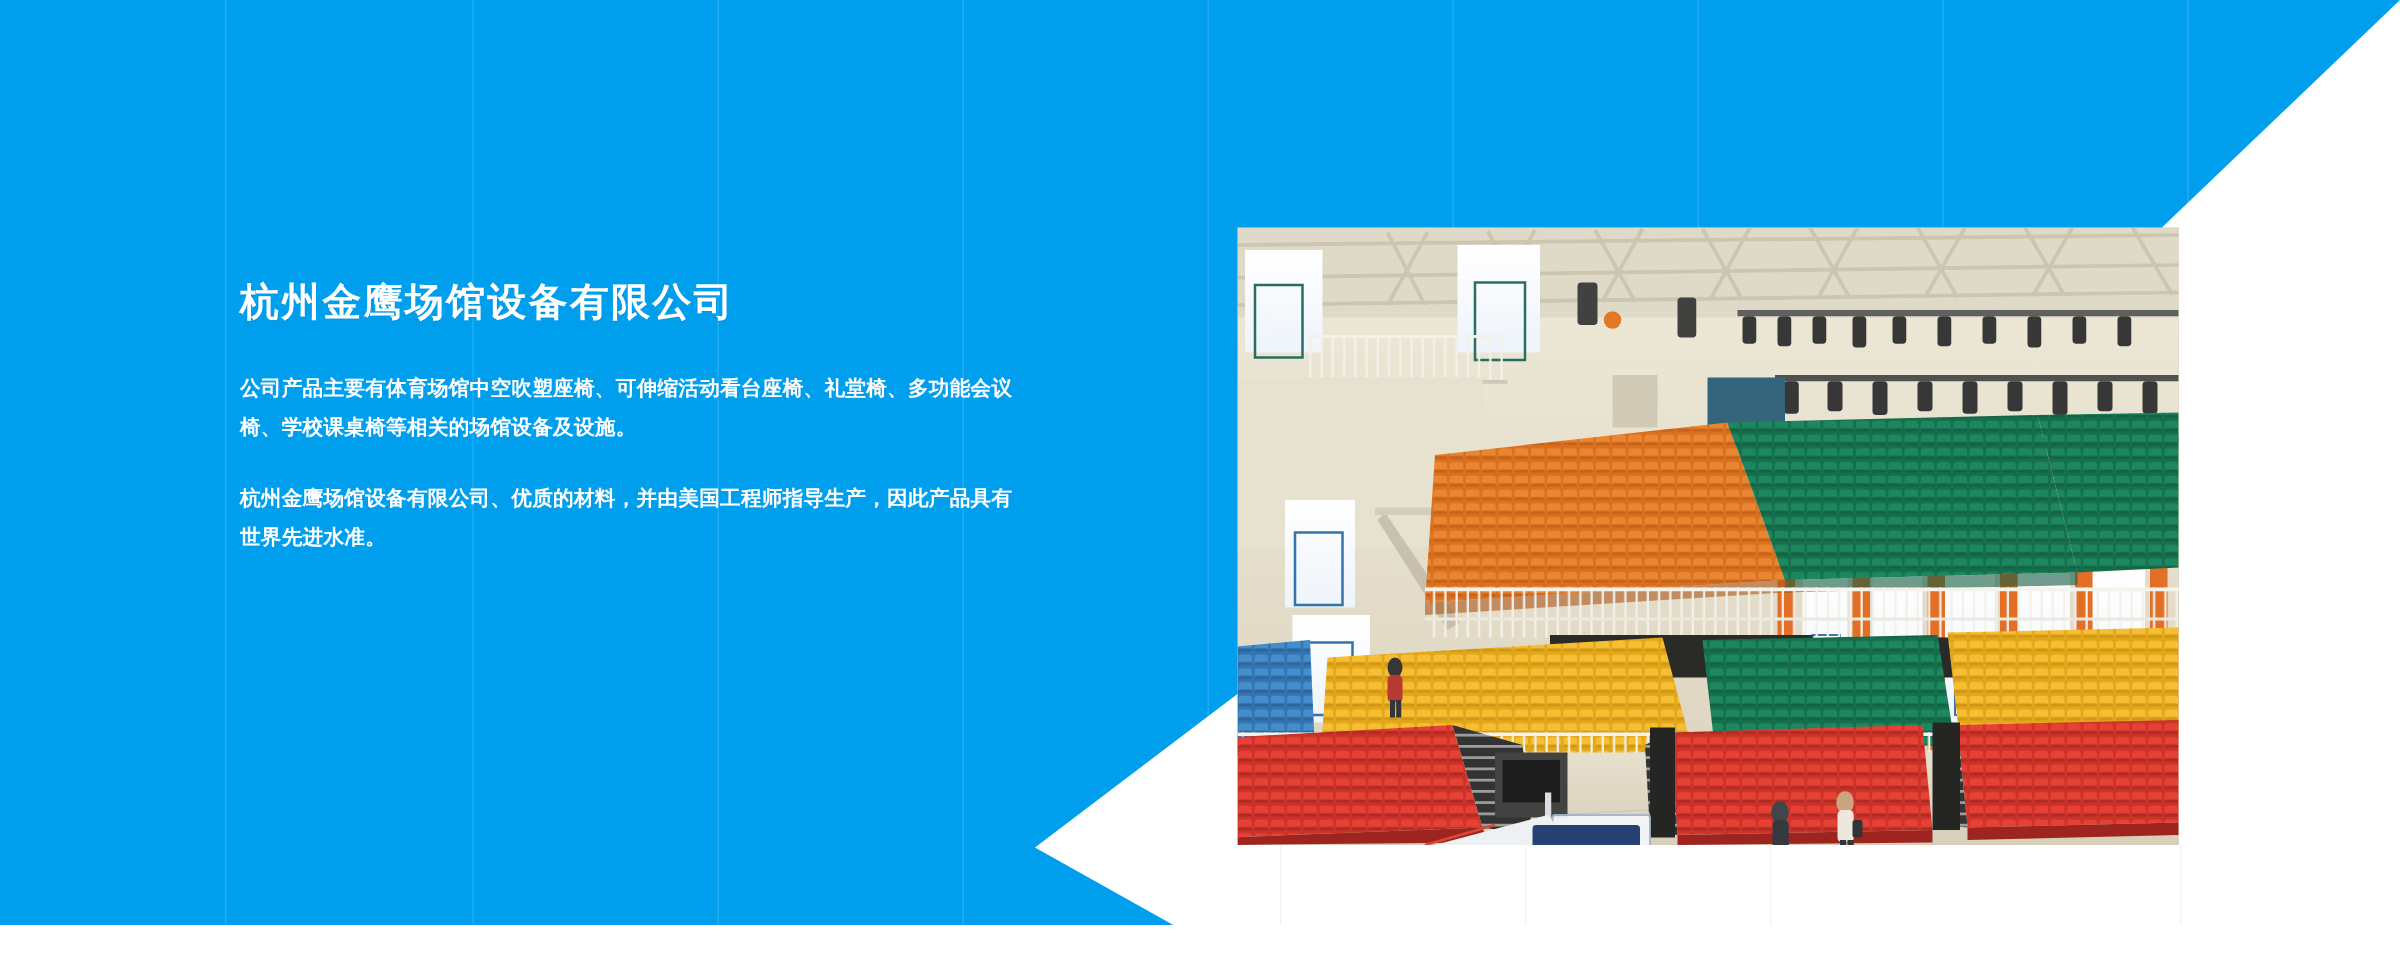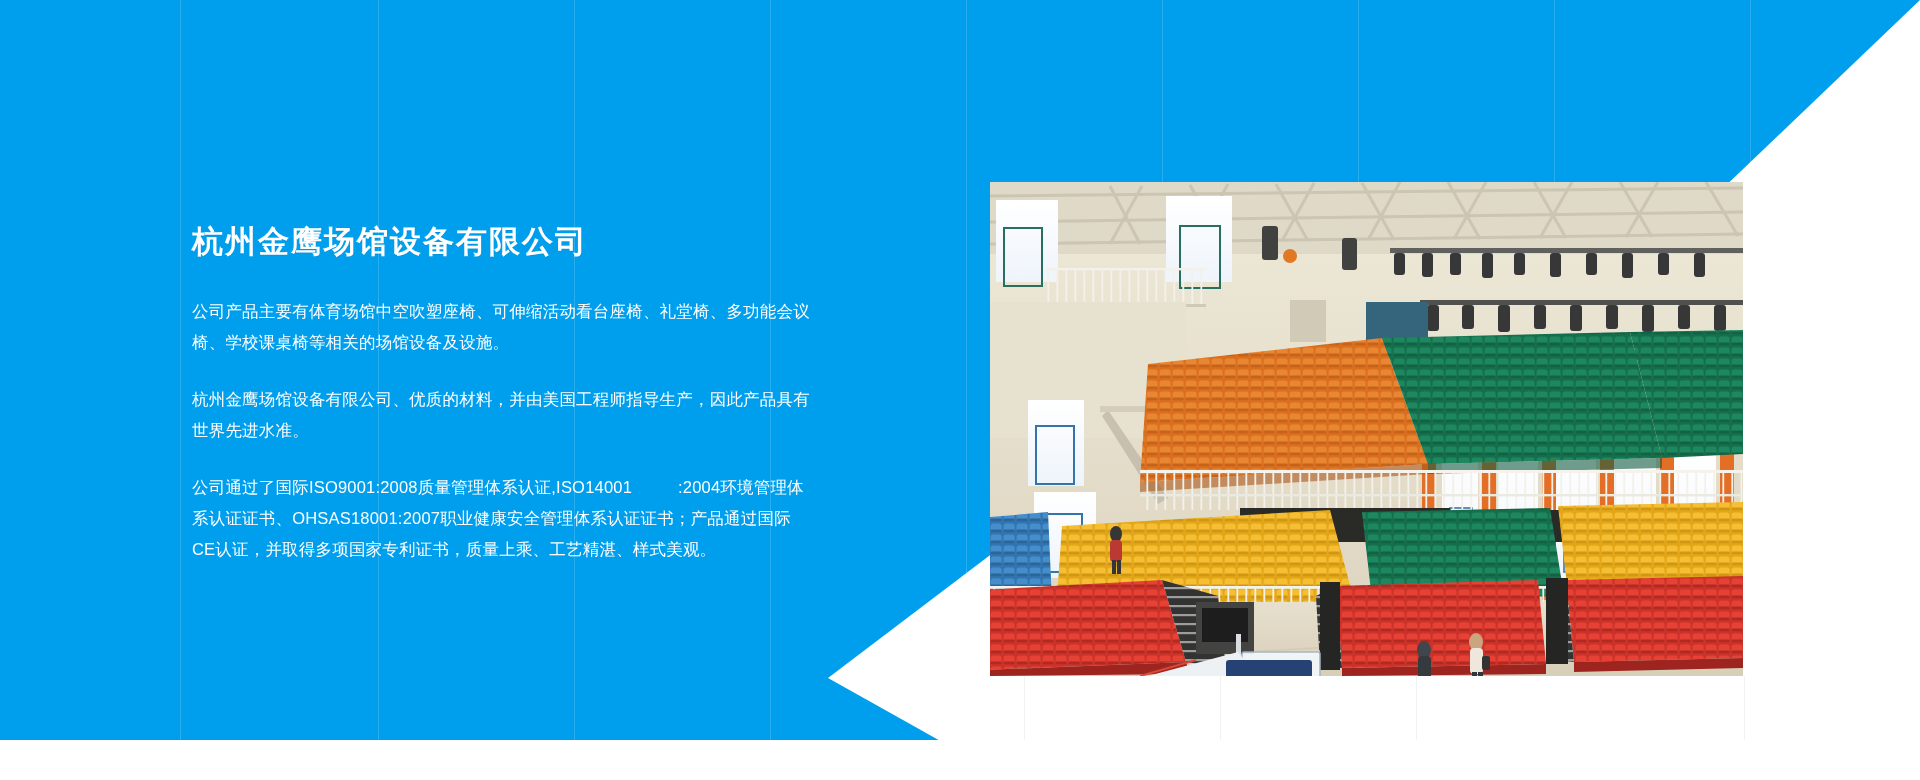--- a/index.html
+++ b/index.html
@@ -33,21 +33,21 @@
 
   
   .text-col{position:absolute;left:192px;top:222px;width:620px;color:#ffffff;}
   .company-title{
     font-size:31px;font-weight:bold;letter-spacing:2px;line-height:1.3;
     margin:0 0 34px 0;color:#ffffff;
     text-shadow:0 1px 0 rgba(0,0,0,.06);
   }
   .para{
     font-size:16.5px;line-height:31px;color:#ffffff;margin:0 0 26px 0;
-    letter-spacing:.2px;font-weight:400;
+    letter-spacing:.2px;font-weight:700;
   }
   .para:last-child{margin-bottom:0;}
   .gap-span{display:inline-block;width:46px;}
 
   
   .photo{
     position:absolute;left:990px;top:182px;width:753px;height:494px;
     overflow:hidden;background:#cfc8b4;
   }
   .photo svg{display:block;width:753px;height:494px;}
@@ -83,21 +83,20 @@
   </div>
 
   <div class="text-col">
 
     <h1 class="company-title">杭州金鹰场馆设备有限公司</h1>
 
     <p class="para">公司产品主要有体育场馆中空吹塑座椅、可伸缩活动看台座椅、礼堂椅、多功能会议椅、学校课桌椅等相关的场馆设备及设施。</p>
 
     <p class="para">杭州金鹰场馆设备有限公司、优质的材料，并由美国工程师指导生产，因此产品具有世界先进水准。</p>
 
-    <p class="para"><span>公司通过了国际ISO9001:2008质量管理体系认证,ISO14001</span><span class="gap-span"></span><span>:2004环境管理体系认证证书、OHSAS18001:2007职业健康安全管理体系认证证书；产品通过国际CE认证，并取得多项国家专利证书，质量上乘、工艺精湛、样式美观。</span></p>
   </div>
 
   <div class="photo">
     <svg viewBox="0 0 753 494" xmlns="http://www.w3.org/2000/svg" preserveAspectRatio="none">
       <defs>
         <linearGradient id="wallG" x1="0" y1="0" x2="0" y2="1">
           <stop offset="0%" stop-color="#efe9d8"></stop>
             <stop offset="100%" stop-color="#ddd5c0"></stop>
         </linearGradient>
         <linearGradient id="floorG" x1="0" y1="0" x2="0" y2="1">

